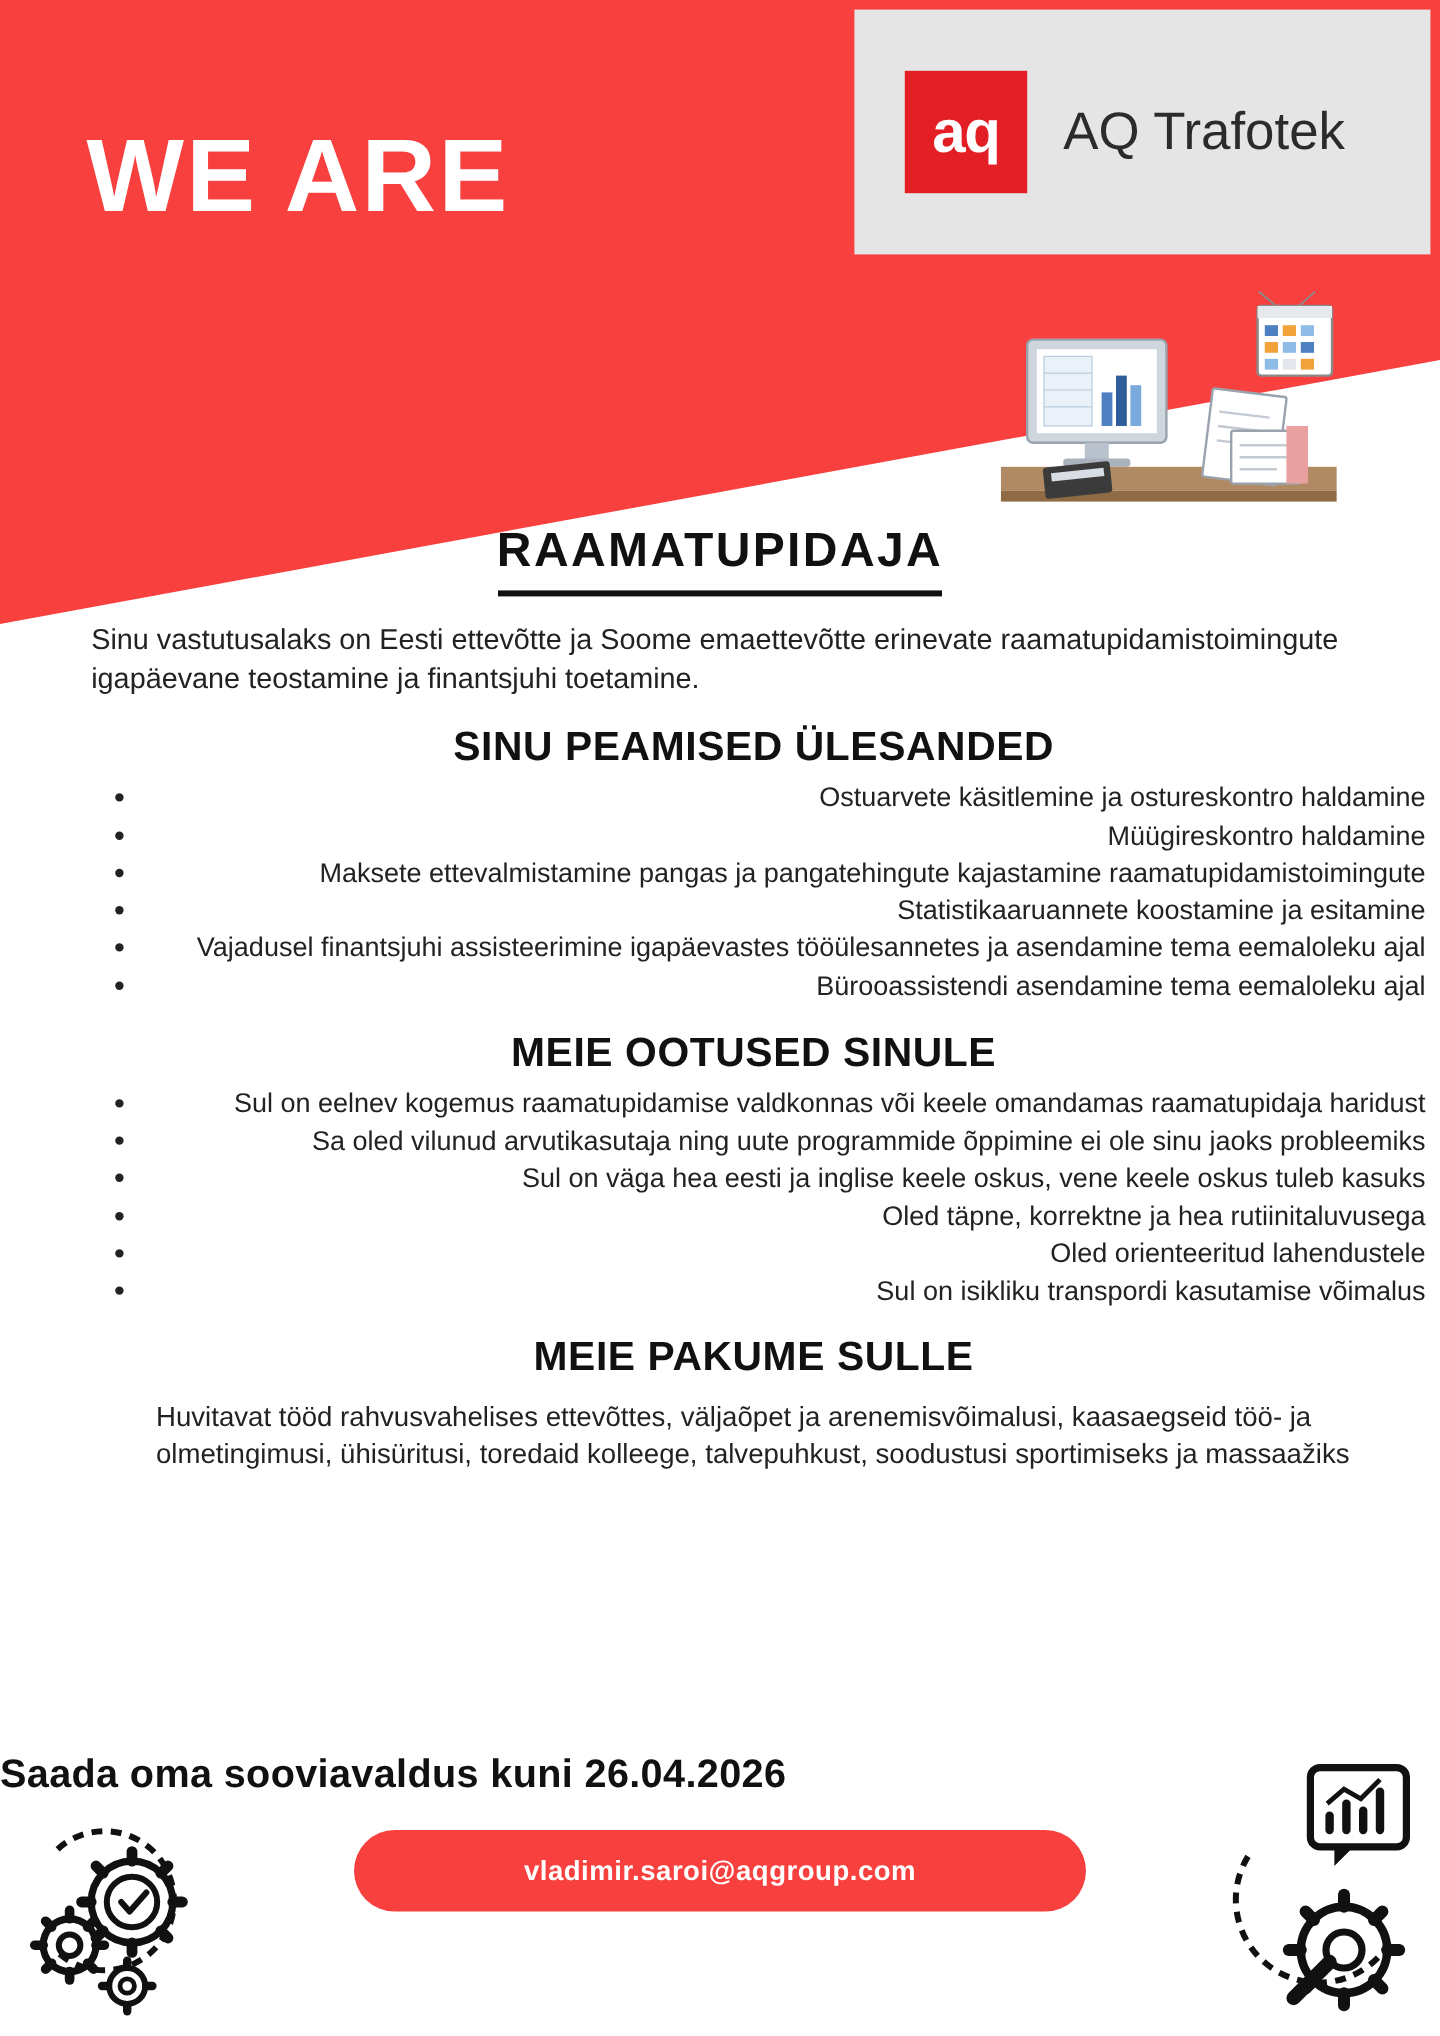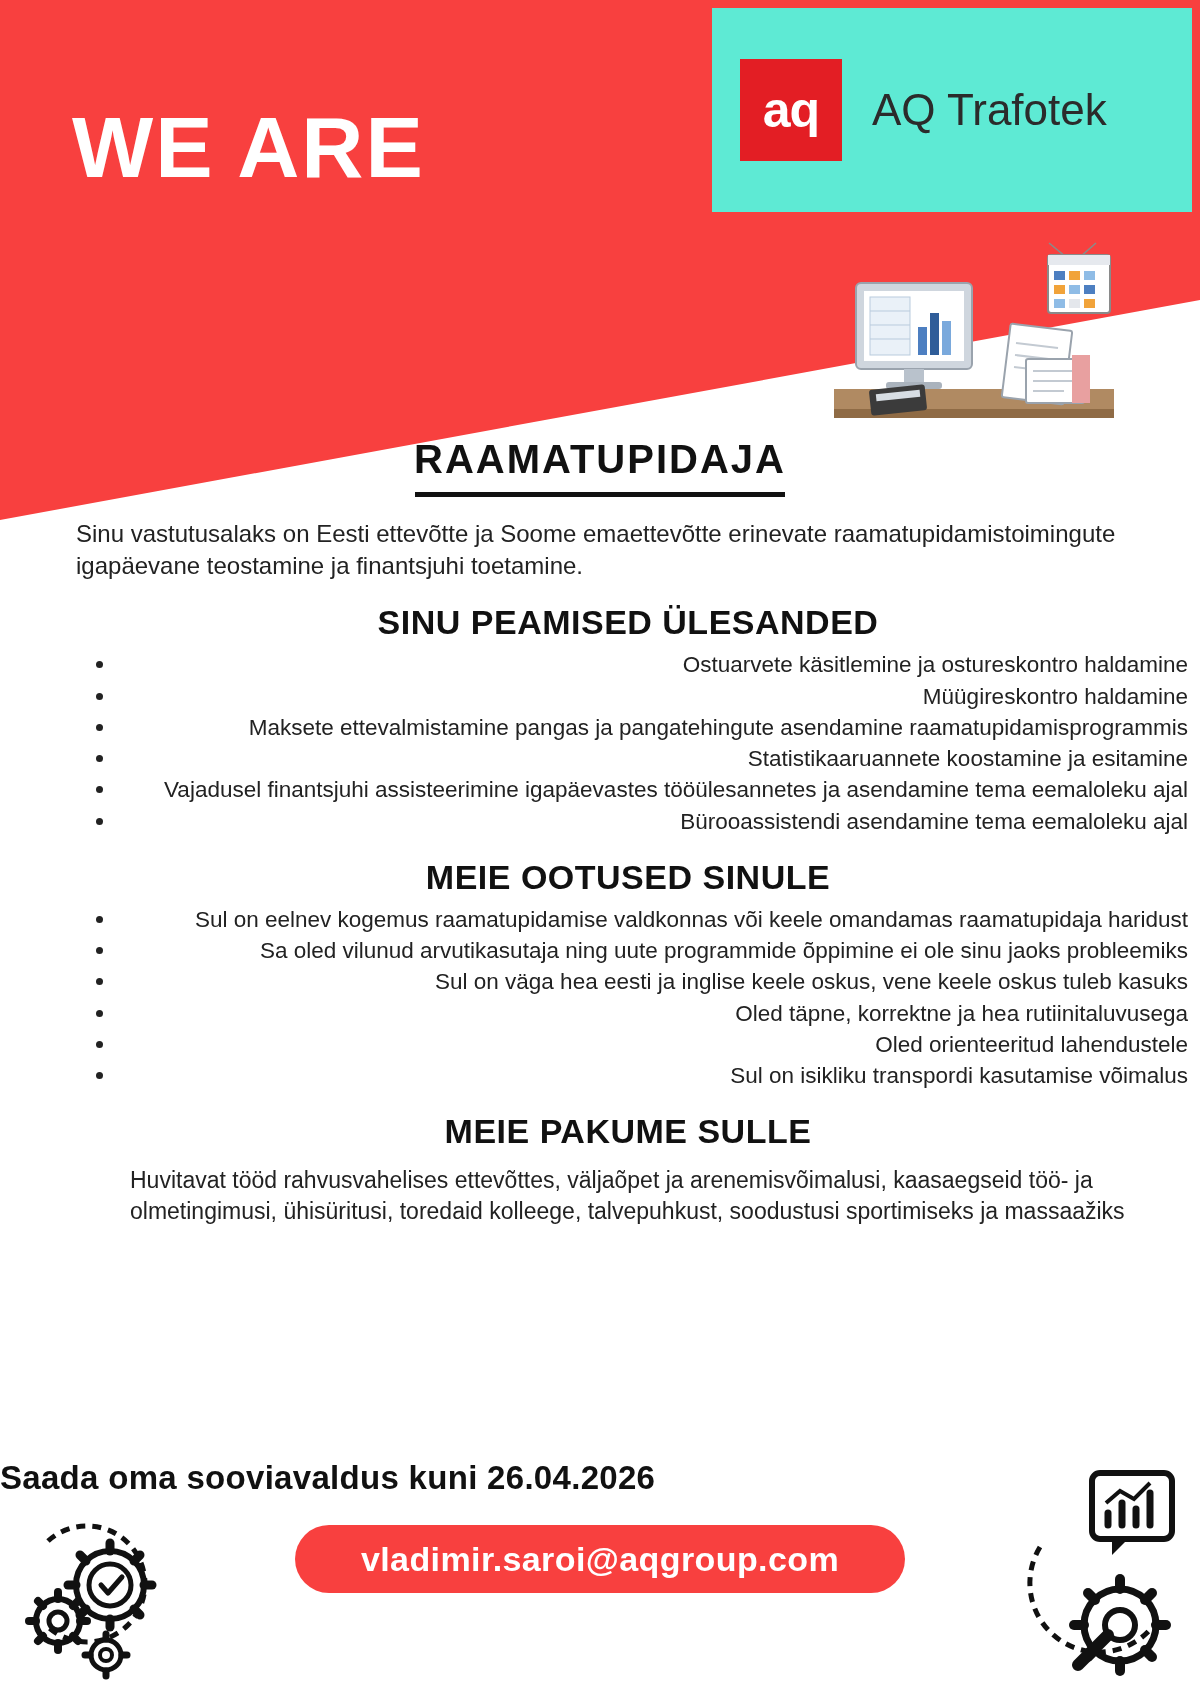--- a/index.html
+++ b/index.html
@@ -40,25 +40,25 @@
   }
   .hiring-title .line2 { display: block; }
 
   
   .logo-box {
     position: absolute;
     top: 8px;
     right: 8px;
     width: 480px;
     height: 204px;
-    background: #5eead4;
+    background: #e5e5e5;
     z-index: 4;
     display: flex;
     align-items: center;
-    padding-left: 28px;
+    padding-left: 42px;
   }
   .logo-mark {
     width: 102px;
     height: 102px;
     background: #e31e24;
     color: #ffffff;
     font-weight: bold;
     font-size: 50px;
     display: flex;
     align-items: center;
@@ -185,21 +185,21 @@
     left: 50%;
     transform: translateX(-50%);
     width: 610px;
     height: 68px;
     background: #f8403f;
     border-radius: 36px;
     display: flex;
     align-items: center;
     justify-content: center;
     color: #ffffff;
-    font-size: 34px;
+    font-size: 23px;
     font-weight: bold;
     letter-spacing: 0.4px;
     text-decoration: none;
   }
   .gears-left {
     position: absolute;
     left: 18px;
     bottom: 14px;
     width: 160px;
     height: 190px;
@@ -287,21 +287,21 @@
   </div>
 
   <div class="content">
 
     <p class="intro">Sinu vastutusalaks on Eesti ettevõtte ja Soome emaettevõtte erinevate raamatupidamistoimingute igapäevane teostamine ja finantsjuhi toetamine.</p>
 
     <h2 class="section-head">SINU PEAMISED ÜLESANDED</h2>
     <ul class="bullets">
       <li>Ostuarvete käsitlemine ja ostureskontro haldamine</li>
       <li>Müügireskontro haldamine</li>
-      <li>Maksete ettevalmistamine pangas ja pangatehingute asendamine raamatupidamisprogrammis</li>
+      <li>Maksete ettevalmistamine pangas ja pangatehingute kajastamine raamatupidamistoimingute</li>
       <li>Statistikaaruannete koostamine ja esitamine</li>
       <li>Vajadusel finantsjuhi assisteerimine igapäevastes tööülesannetes ja asendamine tema eemaloleku ajal</li>
       <li>Bürooassistendi asendamine tema eemaloleku ajal</li>
     </ul>
 
     <h2 class="section-head">MEIE OOTUSED SINULE</h2>
     <ul class="bullets">
       <li>Sul on eelnev kogemus raamatupidamise valdkonnas või keele omandamas raamatupidaja haridust</li>
       <li>Sa oled vilunud arvutikasutaja ning uute programmide õppimine ei ole sinu jaoks probleemiks</li>
       <li>Sul on väga hea eesti ja inglise keele oskus, vene keele oskus tuleb kasuks</li>

